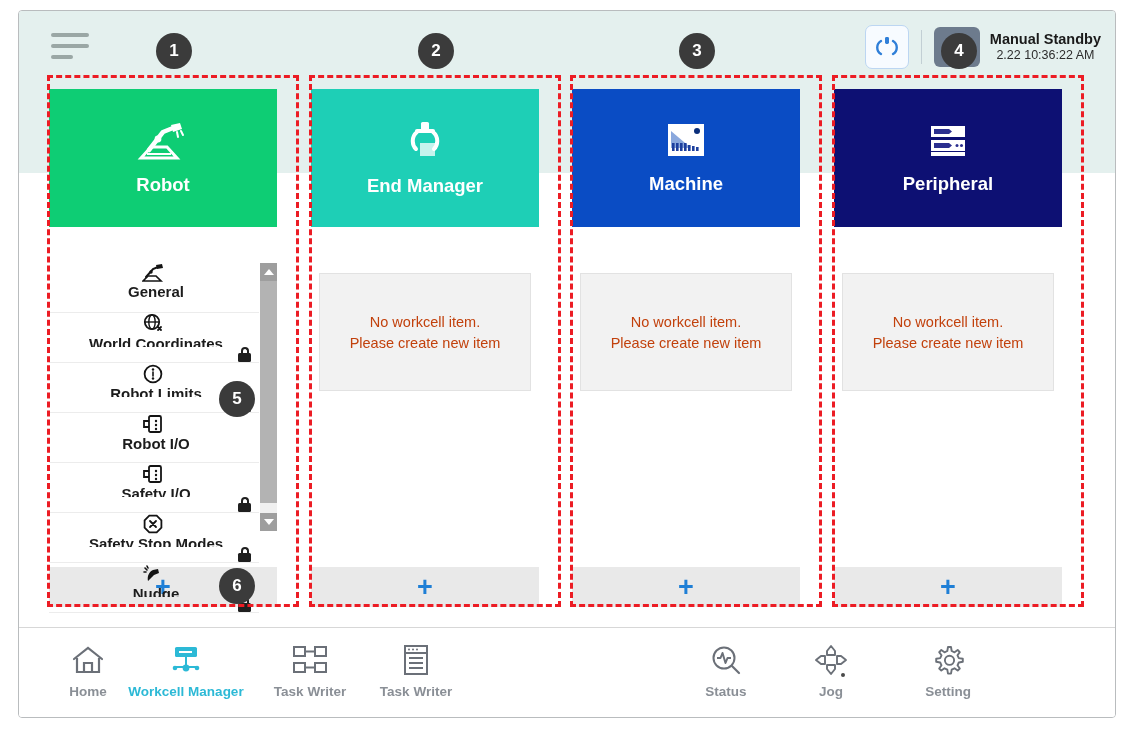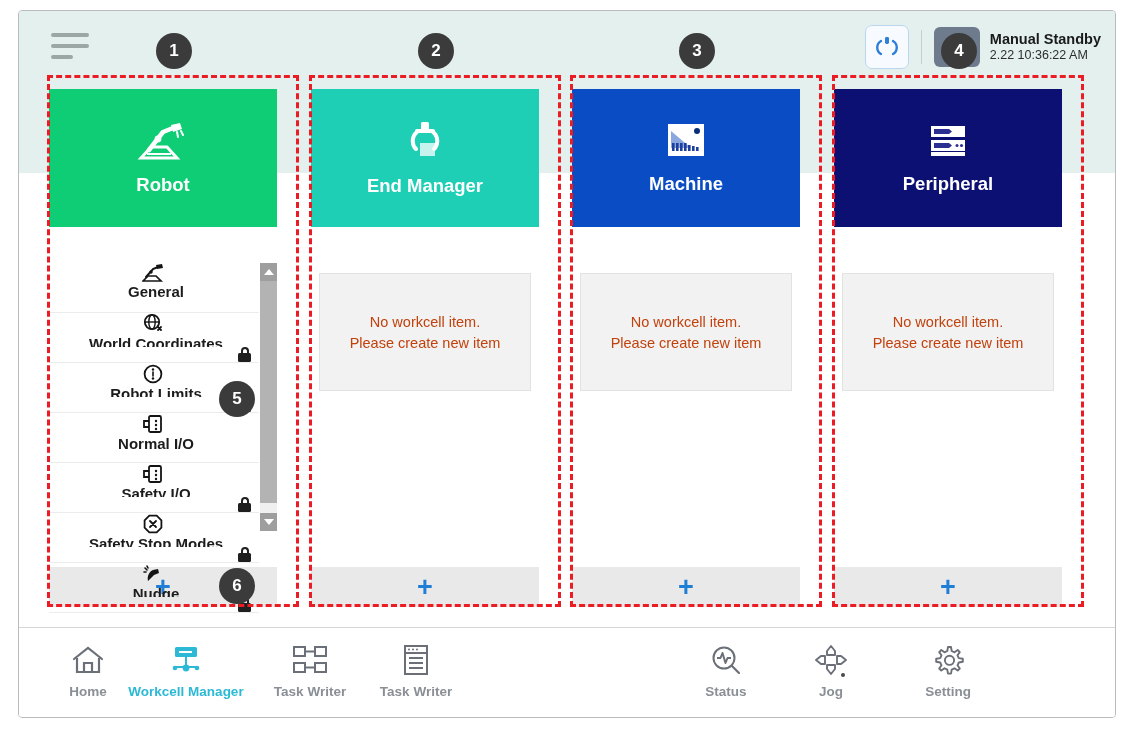--- a/index.html
+++ b/index.html
@@ -43,21 +43,21 @@
     width: 44px; height: 44px; border: 1px solid #bcd6f2; border-radius: 7px;
     background: #f7fbff; display: flex; align-items: center; justify-content: center;
   }
   .vdiv { width: 1px; height: 34px; background: #c2cfd4; margin: 0 12px; }
   .mode-icon {
     width: 46px; height: 40px; background: #6d7b8d; border-radius: 6px;
     display: flex; align-items: center; justify-content: center;
   }
   .mode-text { margin-left: 10px; line-height: 1.25; }
   .mode-title { font-size: 14.5px; font-weight: bold; color: #1a1a1a; white-space: nowrap; }
-  .mode-time  { font-size: 12.5px; color: #2d2d2d; white-space: nowrap; }
+  .mode-time  { font-size: 12.5px; color: #2d2d2d; white-space: nowrap; text-align: center; }
 
   
   .cards { position: absolute; left: 0; top: 0; width: 100%; height: 600px; }
   .card {
     position: absolute; top: 78px; width: 228px; height: 518px;
     display: flex; flex-direction: column;
     background: #ffffff;
     gap: 36px;
   }
   .card.c1 { left: 30px; }
@@ -254,21 +254,21 @@
           <div class="list-row">
             <span class="ico">
               <svg width="22" height="22" viewBox="0 0 22 22">
                 <rect x="7" y="3" width="12" height="16" rx="1.5" fill="none" stroke="#141414" stroke-width="1.8"></rect>
                 <circle cx="14" cy="8" r="1.2" fill="#141414"></circle>
                 <circle cx="14" cy="12" r="1.2" fill="#141414"></circle>
                 <circle cx="14" cy="16" r="1.2" fill="#141414"></circle>
                 <path d="M7 8 L2 8 L2 14 L7 14" stroke="#141414" stroke-width="1.8" fill="none"></path>
               </svg>
             </span>
-            <span class="txt">Normal I/O</span>
+            <span class="txt">Robot I/O</span>
           </div>
 
           <div class="list-row">
             <span class="ico">
               <svg width="22" height="22" viewBox="0 0 22 22">
                 <rect x="7" y="3" width="12" height="16" rx="1.5" fill="none" stroke="#141414" stroke-width="1.8"></rect>
                 <circle cx="14" cy="8" r="1.2" fill="#141414"></circle>
                 <circle cx="14" cy="12" r="1.2" fill="#141414"></circle>
                 <circle cx="14" cy="16" r="1.2" fill="#141414"></circle>
                 <path d="M7 8 L2 8 L2 14 L7 14" stroke="#141414" stroke-width="1.8" fill="none"></path>

